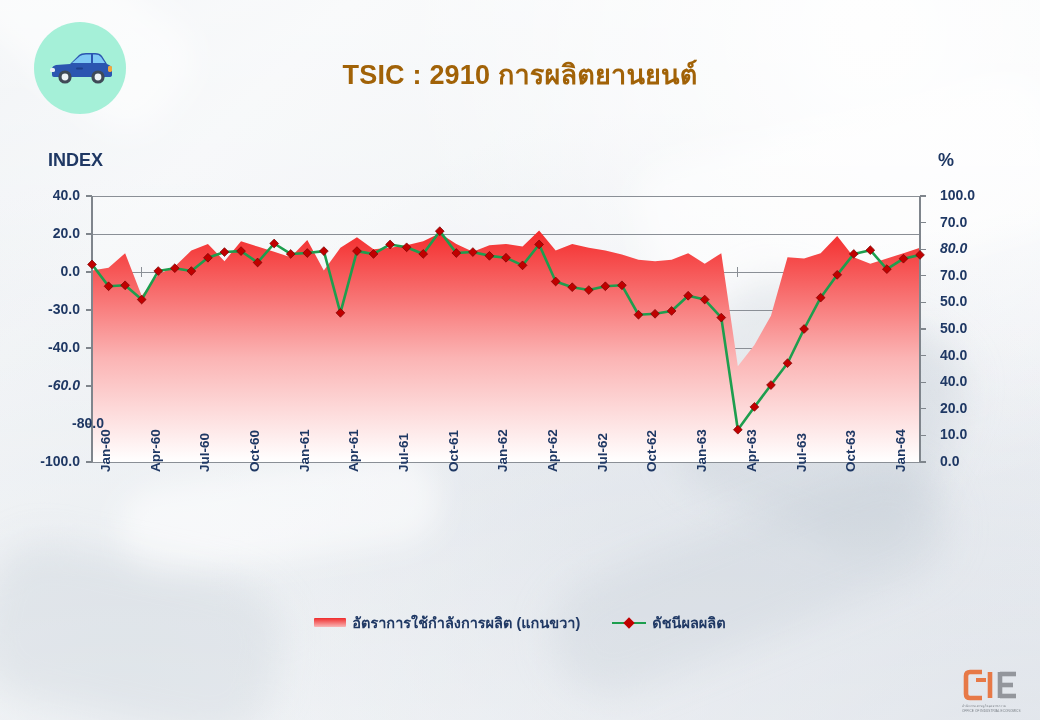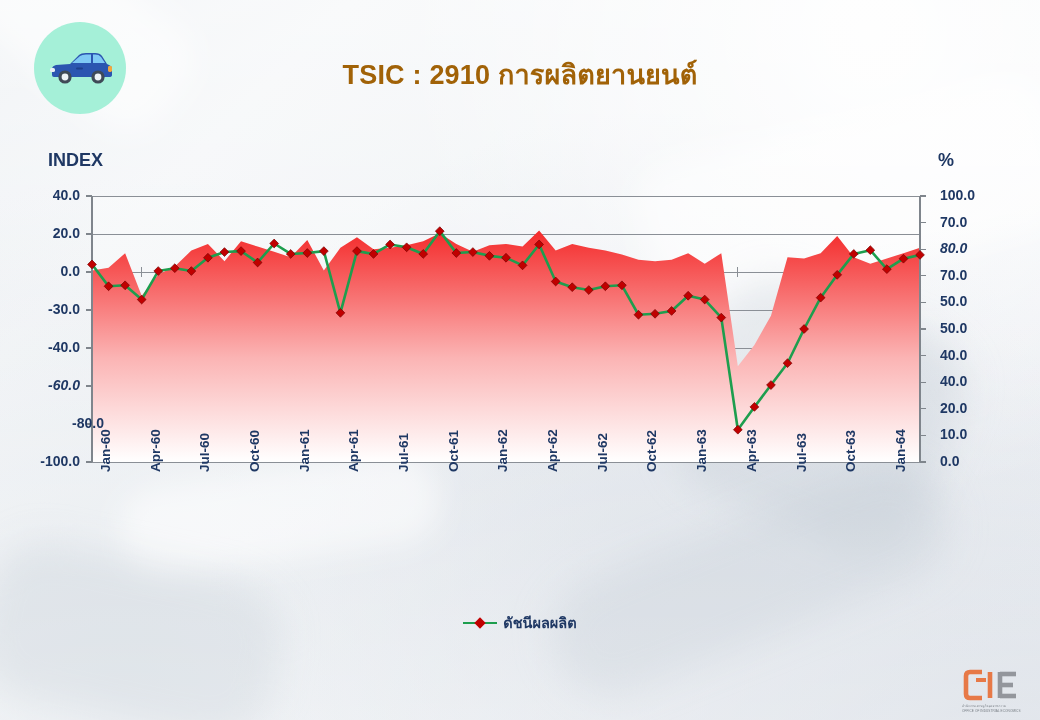--- a/index.html
+++ b/index.html
@@ -272,20 +272,24 @@
       <div class="xlabel" style="left: 694.16px; top: 472px;">Jan-63</div>
       <div class="xlabel" style="left: 743.84px; top: 472px;">Apr-63</div>
       <div class="xlabel" style="left: 793.52px; top: 472px;">Jul-63</div>
       <div class="xlabel" style="left: 843.2px; top: 472px;">Oct-63</div>
       <div class="xlabel" style="left: 892.88px; top: 472px;">Jan-64</div>
     </div>
 </div>
 
 <div id="legend">
   <div class="leg-item">
+    <span class="swatch-area"></span>
+    <span class="leg-label">อัตราการใช้กำลังการผลิต (แกนขวา)</span>
+  </div>
+  <div class="leg-item">
     <span class="swatch-line">
       <span class="ln"></span>
         <span class="dm"></span>
     </span>
     <span class="leg-label">ดัชนีผลผลิต</span>
   </div>
 </div>
 
 <div id="oie">
   <svg width="70" height="50" viewBox="0 0 70 50">

